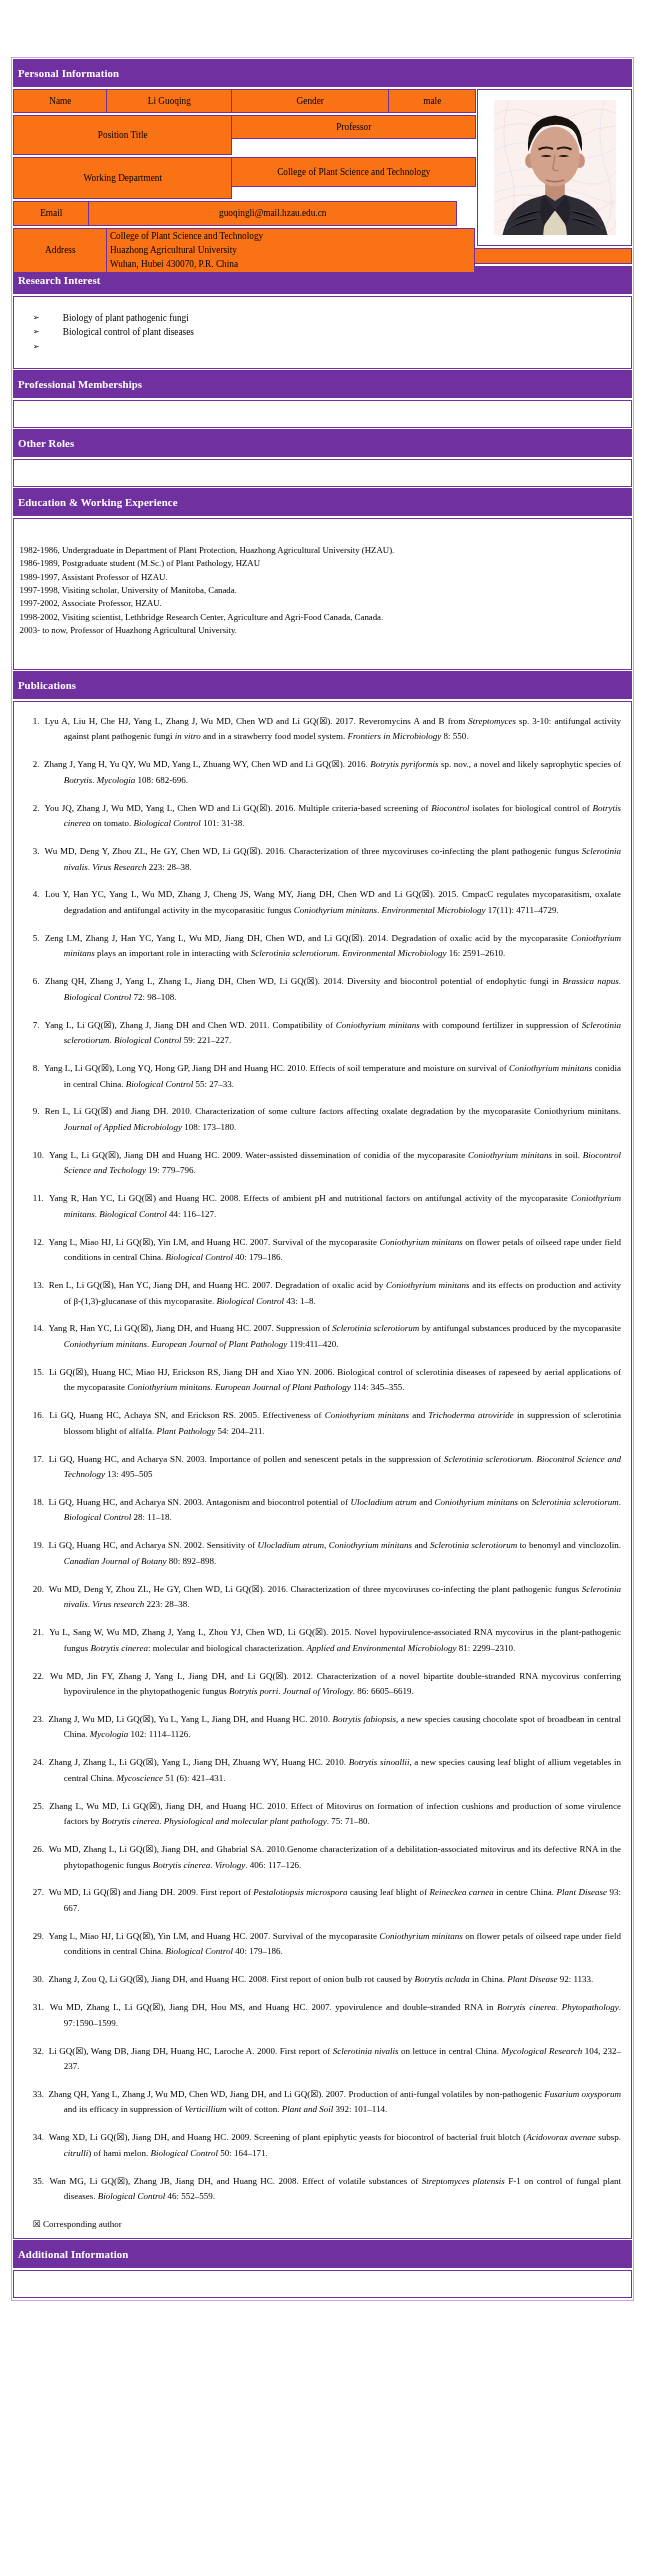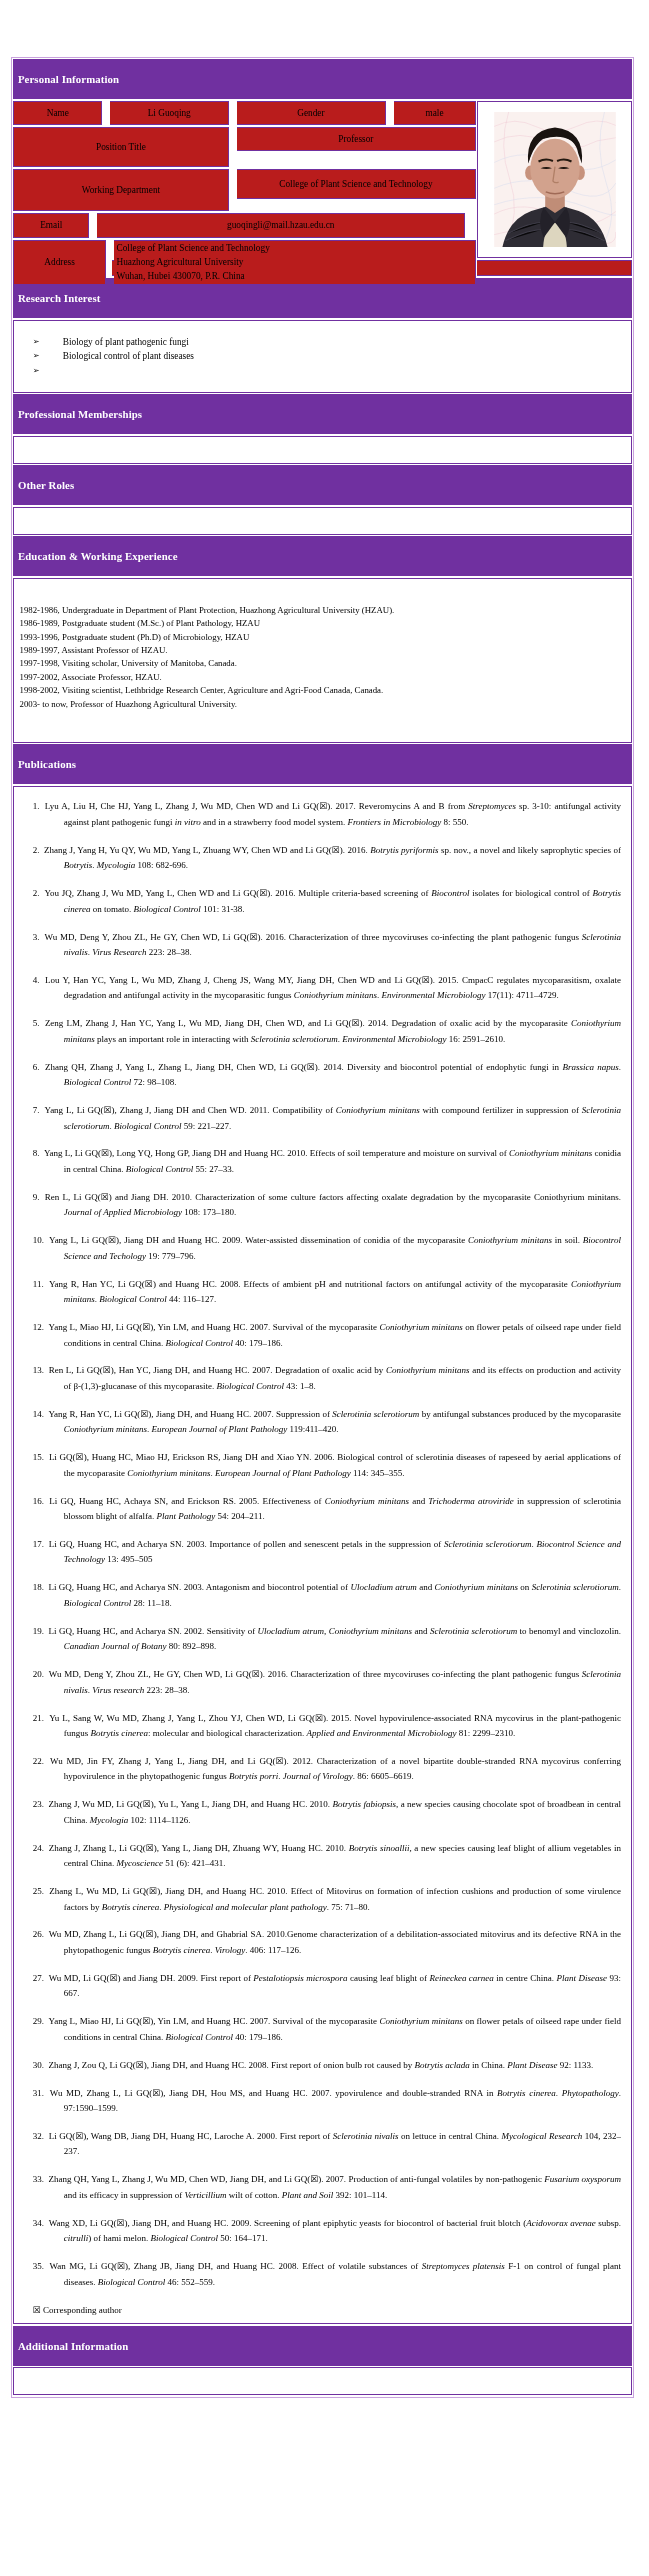--- a/index.html
+++ b/index.html
@@ -10,37 +10,37 @@
   html,body{margin:0;padding:0;}
   body{
     width:649px;height:2705px;position:relative;background:#ffffff;
     font-family:"Liberation Serif","DejaVu Serif",serif;color:#000;
   }
   .frame{
     position:absolute;left:11.3px;top:57px;width:619px;
     border:1px solid var(--outer);padding:1px;background:#fff;
   }
   .sec-hdr{
-    height:40px;background:var(--hdr);color:#fff;display:flex;align-items:center;
+    height:28px;background:var(--hdr);color:#fff;display:flex;align-items:center;
     padding-left:4.6px;font-size:10.8px;font-weight:bold;margin:1.5px 0;box-sizing:border-box;
     letter-spacing:0.1px;
   }
   .sec-hdr:first-child{margin-top:0;}
   .sec-box{border:1.5px solid var(--bd);background:#fff;box-sizing:border-box;margin-bottom:1px;}
   
   .pi-block{position:relative;height:157px;margin-bottom:2.1px;}
   .pi-left{width:463px;}
   .pi-row{display:flex;margin-bottom:2.1px;}
   .pi-row:last-child{margin-bottom:0;}
   .cell{
-    box-sizing:border-box;border:1.5px solid var(--bd);background:#b91c1c;
+    box-sizing:border-box;border:1.5px solid var(--bd);background:#f97316;
     display:flex;align-items:center;justify-content:center;
     font-size:9.3px;overflow:hidden;
   }
-  .cell + .cell{border-left:none;margin-left:8px;}
+  .cell + .cell{border-left:none;}
   .addr{justify-content:flex-start;align-items:center;padding-left:2.6px;
         white-space:pre-line;line-height:14px;text-align:left;}
   .photo-cell{
     position:absolute;right:0;top:0;width:155px;height:157px;
     box-sizing:border-box;border:1.5px solid var(--bd);background:#fff;
     display:flex;align-items:center;justify-content:center;
   }
   .tel-row{display:flex;margin-bottom:2.1px;}
   
   .ri-box{height:73px;padding-top:14.4px;box-sizing:border-box;}
@@ -174,21 +174,20 @@
     <span>Other Roles</span>
   </div>
   <div class="sec-box empty-box-sm"></div>
 
   <div class="sec-hdr">
     <span>Education &amp; Working Experience</span>
   </div>
   <div class="sec-box edu-box">
       <div class="edu-line">1982-1986, Undergraduate in Department of Plant Protection, Huazhong Agricultural University (HZAU).</div>
       <div class="edu-line">1986-1989, Postgraduate student (M.Sc.) of Plant Pathology, HZAU</div>
-      <div class="edu-line">1993-1996, Postgraduate student (Ph.D) of Microbiology, HZAU</div>
       <div class="edu-line">1989-1997, Assistant Professor of HZAU.</div>
       <div class="edu-line">1997-1998, Visiting scholar, University of Manitoba, Canada.</div>
       <div class="edu-line">1997-2002, Associate Professor, HZAU.</div>
       <div class="edu-line">1998-2002, Visiting scientist, Lethbridge Research Center, Agriculture and Agri-Food Canada, Canada.</div>
       <div class="edu-line">2003- to now, Professor of Huazhong Agricultural University.</div>
     </div>
 
   <div class="sec-hdr">
     <span>Publications</span>
   </div>

